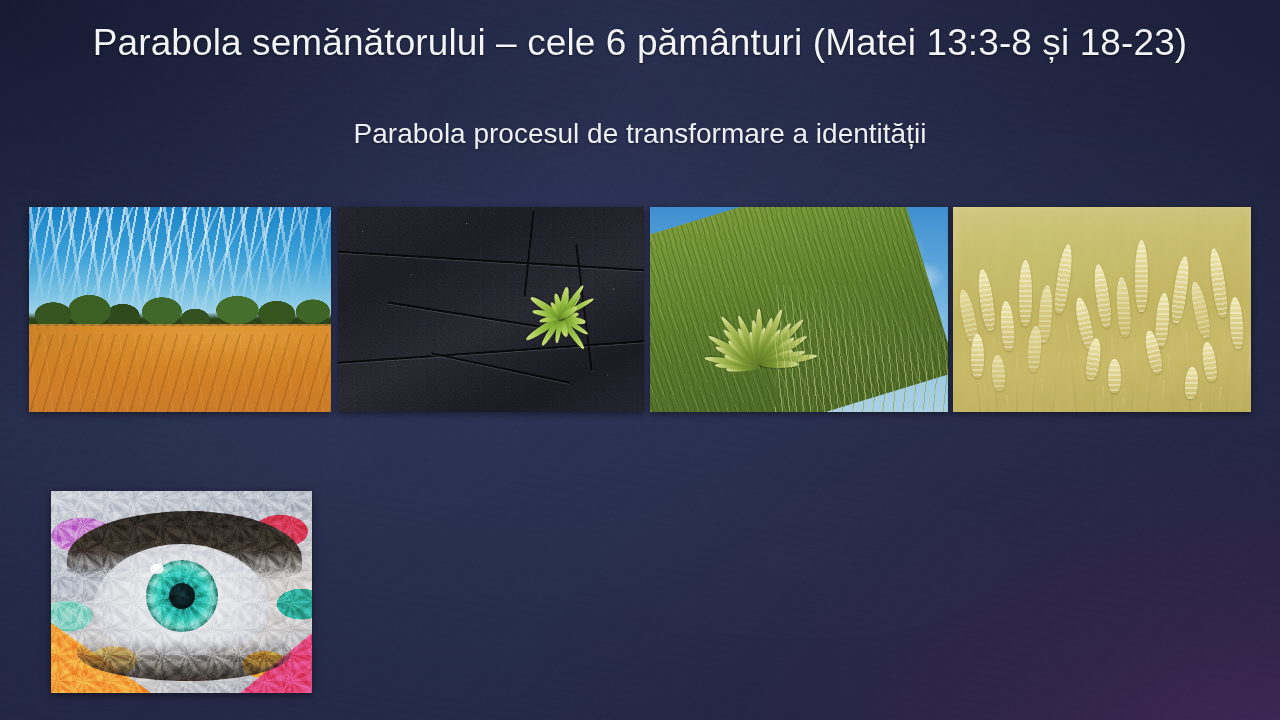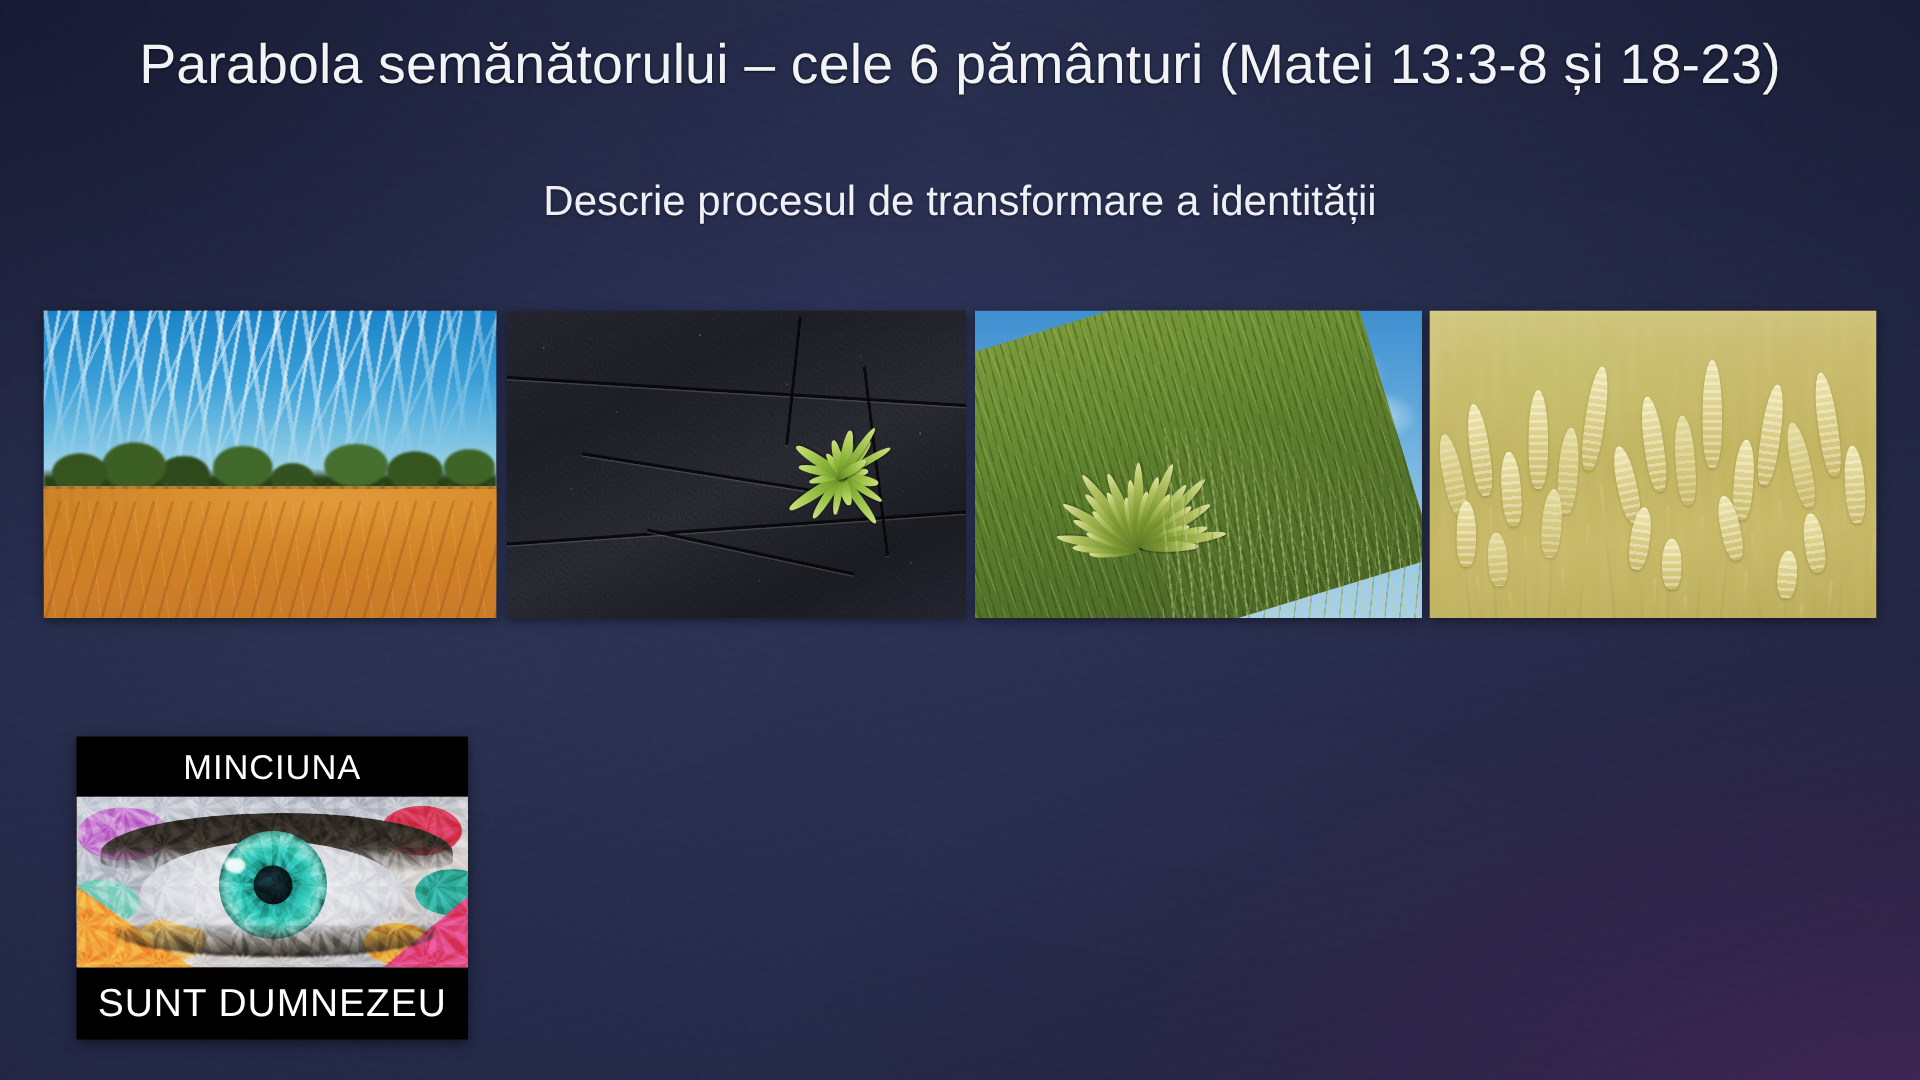--- a/index.html
+++ b/index.html
@@ -430,21 +430,21 @@
 
 <div id="slide">
 
   <div class="bg-base"></div>
   <div class="bg-tint"></div>
   <div class="bg-texture"></div>
   <div class="bg-smudge"></div>
 
   <div class="heading-block">
     <div id="title">Parabola semănătorului – cele 6 pământuri (Matei 13:3-8 și 18-23)</div>
-    <div id="subtitle">Descrie procesul de transformare a identității</div>
+    <div id="subtitle">Parabola procesul de transformare a identității</div>
   </div>
 
   <div class="photo-strip">
 
     <div class="photo photo-1">
       <div class="ph-inner">
         <div class="p1-sky"></div>
         <div class="p1-cirrus"></div>
         <div class="p1-treeline"></div>
         <div class="p1-ground"></div>
@@ -578,29 +578,27 @@
             <div class="ear" style="left: 52%; top: 74%; height: 34px; transform: rotate(0deg); opacity: 1;"></div>
             <div class="stem" style="left: 83%; top: 95.6%; height: 9.2%; transform: rotate(0deg);"></div>
             <div class="ear" style="left: 78%; top: 78%; height: 32px; transform: rotate(4deg); opacity: 1;"></div>
           </div>
       </div>
     </div>
 
   </div>
 
   <div class="lie-card">
-    <div class="lie-label lie-label-top">MINCIUNA</div>
     <div class="eye-image">
       <div class="eye-poly"></div>
       <div class="eye-lash-top"></div>
       <div class="eye-white"></div>
       <div class="eye-iris">
         <div class="eye-iris-facets"></div>
         <div class="eye-pupil"></div>
       </div>
       <div class="eye-highlight"></div>
       <div class="eye-lash-bottom"></div>
       <div class="eye-facets"></div>
     </div>
-    <div class="lie-label lie-label-bottom">SUNT DUMNEZEU</div>
   </div>
 
 </div>
 
 </body></html>

